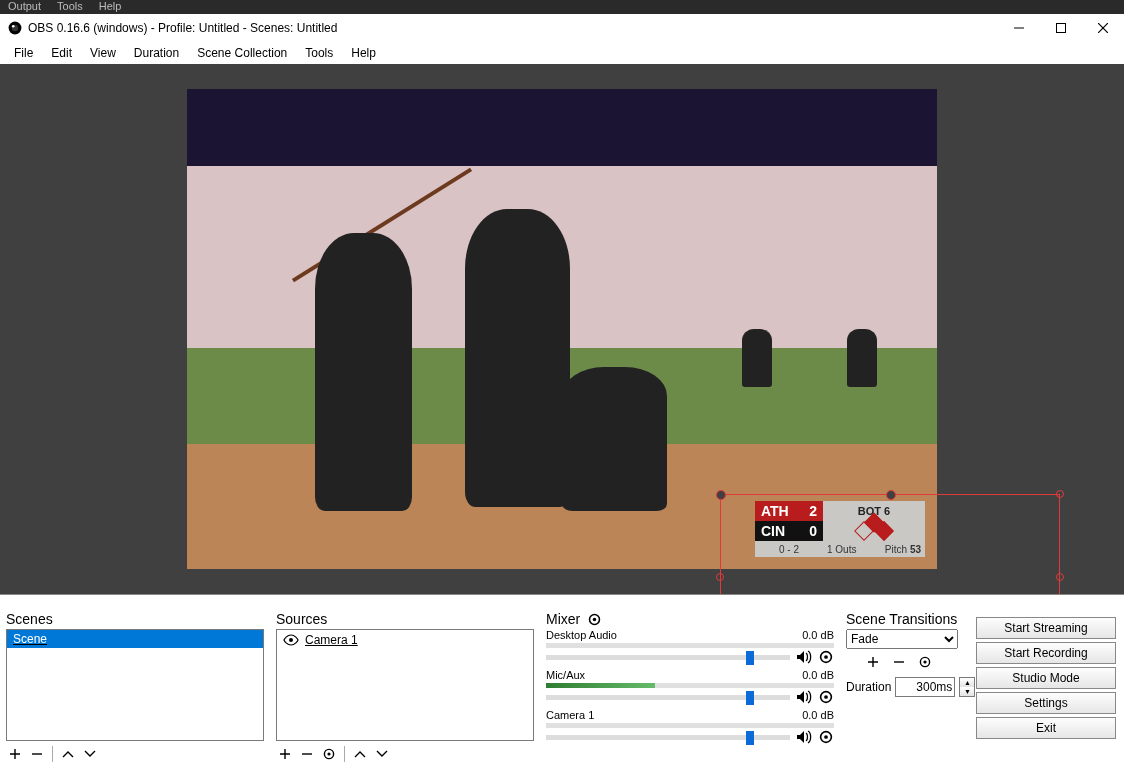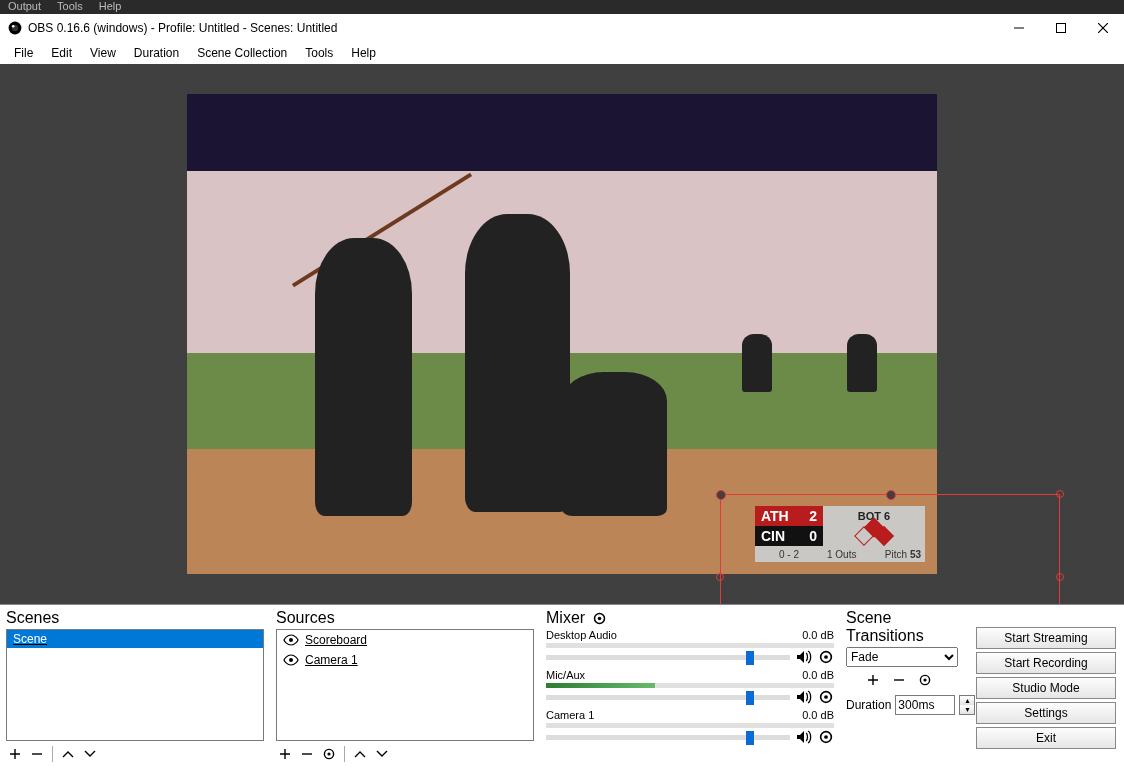--- a/index.html
+++ b/index.html
@@ -42,21 +42,21 @@
 .sb-bases{flex:1;display:flex;align-items:center;justify-content:center;}
 .sb-base{width:14px;height:14px;border:1px solid #b81c1c;background:#c9c8c4;transform:rotate(45deg);margin:0 -2px;}
 .sb-base.on{background:#b81c1c;}
 .sb-bot{display:flex;height:16px;font-size:10px;color:#333;align-items:center;}
 .sb-bot .cnt{width:68px;text-align:center;}
 .sb-bot .outs{flex:1;text-align:left;padding-left:4px;}
 .sb-bot .pitch{width:54px;text-align:right;padding-right:4px;}
 
 .panels{display:flex;background:#fff;border-top:1px solid #888;}
 .panel{display:flex;flex-direction:column;}
-.panel-header{font-size:16px;padding:4px 6px 2px;display:flex;align-items:center;gap:6px;}
+.panel-header{font-size:14px;padding:16px 6px 2px;display:flex;align-items:center;gap:6px;}
 .panel.scenes{width:270px;}
 .panel.sources{width:270px;}
 .panel.mixer{width:300px;}
 .panel.trans{width:130px;padding-left:6px;}
 .panel.buttons{width:152px;padding:22px 6px 4px;}
 .list{border:1px solid #7a7a7a;background:#fff;height:112px;overflow:auto;margin:0 6px;text-decoration:underline;}
 .list .row{padding:2px 6px;font-size:12px;display:flex;align-items:center;gap:6px;}
 .list .row.sel{background:#0078d7;color:#fff;}
 .tool-row{display:flex;gap:4px;padding:4px 6px;align-items:center;}
 .ibtn{width:18px;height:18px;display:flex;align-items:center;justify-content:center;font-size:14px;color:#000;}
@@ -68,21 +68,21 @@
 .mx-meter{height:5px;background:#e0e0e0;position:relative;margin:2px 0 1px;}
 .mx-meter .lvl{position:absolute;left:0;top:0;bottom:0;background:linear-gradient(to right,#2e7d32,#66bb6a);}
 .mx-ctrl{display:flex;align-items:center;gap:6px;}
 .mx-track{flex:1;height:5px;background:#ddd;position:relative;}
 .mx-thumb{position:absolute;top:-4px;width:8px;height:14px;background:#0a6bd6;}
 .icon16{width:16px;height:16px;display:flex;align-items:center;justify-content:center;}
 
 .trans select,.trans input{font-size:12px;}
 .trans .field{display:flex;align-items:center;gap:4px;margin:4px 0;}
 .trans select{width:112px;height:20px;}
-.trans .dur-input{width:60px;height:20px;text-align:left;padding:5px 2px;border:1px solid #7a7a7a;}
+.trans .dur-input{width:60px;height:20px;text-align:right;padding:5px 2px;border:1px solid #7a7a7a;}
 .spin{display:flex;flex-direction:column;border:1px solid #7a7a7a;}
 .spin div{width:14px;height:9px;display:flex;align-items:center;justify-content:center;font-size:7px;background:linear-gradient(#fff,#e3e3e3);}
 .trans-icons{display:flex;gap:8px;align-items:center;margin:4px 0 2px 18px;}
 
 .btn{height:22px;width:140px;margin-bottom:3px;border:1px solid #888;background:linear-gradient(#fdfdfd,#e6e6e6);font-size:12px;display:flex;align-items:center;justify-content:center;}
 
 .statusbar{display:flex;justify-content:flex-end;align-items:center;height:20px;border-top:1px solid #aaa;font-size:11px;padding-right:6px;gap:4px;}
 .statusbar .cell{border-left:1px solid #bbb;padding:0 10px;height:100%;display:flex;align-items:center;}
 .eye-icon{width:16px;height:12px;}
 svg{display:block;}
@@ -215,29 +215,20 @@
     <div class="panel sources">
       <div class="panel-header">Sources</div>
       <div class="list">
         <div class="row">
           <span class="icon16">
               <svg class="eye-icon" viewBox="0 0 16 12">
                 <path d="M8 1C4 1 1.3 5 1 6c.3 1 3 5 7 5s6.7-4 7-5c-.3-1-3-5-7-5z" fill="none" stroke="#000" stroke-width="1.2"></path>
                 <circle cx="8" cy="6" r="2" fill="#000"></circle>
               </svg>
             </span>
-          <span>Scoreboard</span>
-        </div>
-        <div class="row">
-          <span class="icon16">
-              <svg class="eye-icon" viewBox="0 0 16 12">
-                <path d="M8 1C4 1 1.3 5 1 6c.3 1 3 5 7 5s6.7-4 7-5c-.3-1-3-5-7-5z" fill="none" stroke="#000" stroke-width="1.2"></path>
-                <circle cx="8" cy="6" r="2" fill="#000"></circle>
-              </svg>
-            </span>
           <span>Camera 1</span>
         </div>
       </div>
       <div class="tool-row">
         <div class="ibtn">
             <svg width="12" height="12">
               <path d="M6 1v10M1 6h10" stroke="#000" stroke-width="1.4"></path>
             </svg>
           </div>
         <div class="ibtn">

